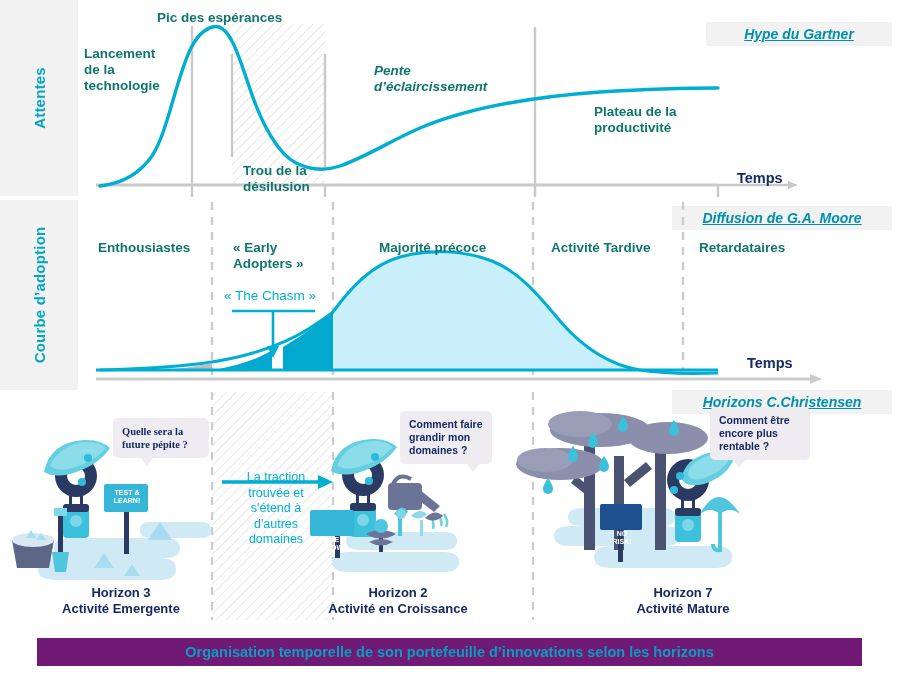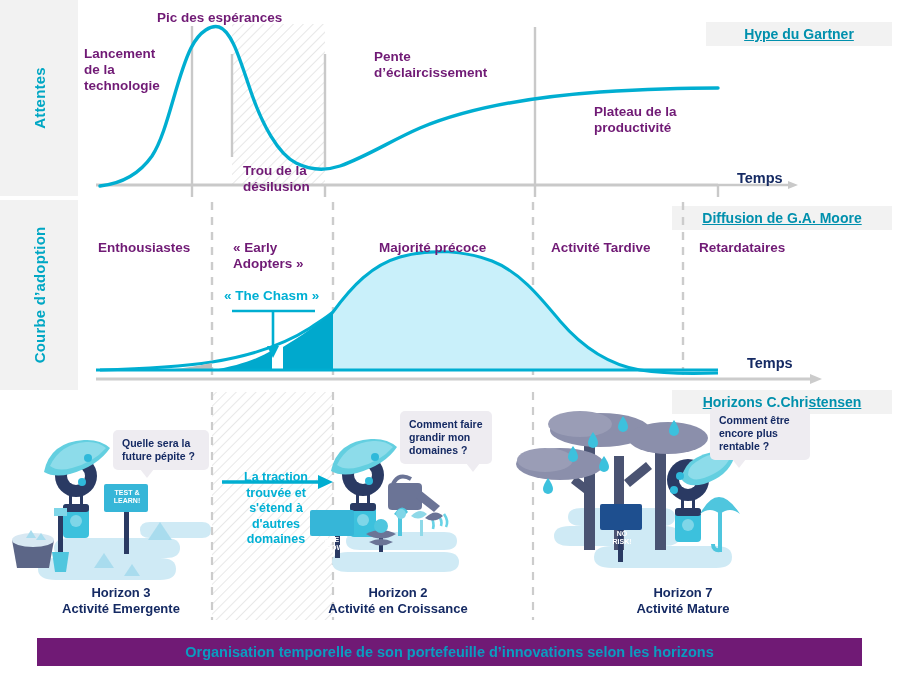--- a/index.html
+++ b/index.html
@@ -15,29 +15,29 @@
     transform:translate(-50%,-50%) rotate(-90deg);
     transform-origin:center center;
     white-space:nowrap;color:#00a7c4;font-weight:bold;font-size:15px;
     letter-spacing:.2px;
   }
   #rail-attentes{top:0;height:196px;}
   #rail-adoption{top:200px;height:190px;}
 
   
   .badge{position:absolute;background:#f2f2f2;height:24px;line-height:24px;
-         text-align:center;color:#0090ad;font-weight:bold;
+         text-align:center;color:#0090ad;font-weight:bold;font-style:italic;
          font-size:14px;text-decoration:underline;white-space:nowrap;}
   #badge-gartner{left:706px;top:22px;width:186px;}
   #badge-moore{left:672px;top:206px;width:220px;}
   #badge-christensen{left:672px;top:390px;width:220px;}
 
   
-  .lbl{position:absolute;color:#701a75;font-weight:bold;font-size:13.5px;line-height:16px;white-space:pre-line;}
-  .lbl-cy{position:absolute;color:#00b0d4;font-weight:bold;font-size:13px;line-height:16px;white-space:pre-line;}
+  .lbl{position:absolute;color:#0f766e;font-weight:bold;font-size:13.5px;line-height:16px;white-space:pre-line;}
+  .lbl-cy{position:absolute;color:#00b0d4;font-weight:normal;font-size:13px;line-height:16px;white-space:pre-line;}
 
   
   .temps{position:absolute;color:#152a63;font-weight:bold;font-size:14.5px;}
 
   
   .bubble{position:absolute;background:#eeecf1;border-radius:5px;
           color:#152a63;font-weight:bold;font-size:10.5px;line-height:13px;
           padding:7px 9px;white-space:pre-line;box-sizing:border-box;}
   .bubble:after{content:"";position:absolute;width:0;height:0;
           border-left:7px solid transparent;border-right:7px solid transparent;
@@ -104,21 +104,21 @@
            C470,107 530,97 600,92
            C650,89 690,88 718,88"></path>
 </svg>
 
 <div class="lbl" data-name="hype-peak-label" style="left:157px;top:10px;">Pic des espérances</div>
 <div class="lbl" data-name="hype-launch-label" style="left:84px;top:46px;">Lancement
 de la
 technologie</div>
 <div class="lbl" data-name="hype-trough-label" style="left:243px;top:163px;">Trou de la
 désilusion</div>
-<div class="lbl" data-name="hype-slope-label" style="left:374px;top:49px;">Pente
+<div class="lbl" data-name="hype-slope-label" style="left:374px;top:63px;font-style:italic;">Pente
 d’éclaircissement</div>
 <div class="lbl" data-name="hype-plateau-label" style="left:594px;top:104px;">Plateau de la
 productivité</div>
 <div class="temps" data-name="hype-axis-temps-label" style="left:737px;top:170px;">Temps</div>
 
 <svg class="abs" data-name="adoption-curve-chart" style="left:0;top:200px;" width="899" height="190" viewBox="0 0 899 190">
 
   <line data-name="adoption-gridline-1" x1="212" y1="2" x2="212" y2="178" stroke="#cccccc" stroke-width="2.4" stroke-dasharray="8 7"></line>
   <line data-name="adoption-gridline-2" x1="333" y1="2" x2="333" y2="178" stroke="#cccccc" stroke-width="2.4" stroke-dasharray="8 7"></line>
   <line data-name="adoption-gridline-3" x1="533" y1="2" x2="533" y2="178" stroke="#cccccc" stroke-width="2.4" stroke-dasharray="8 7"></line>
@@ -303,21 +303,21 @@
   </g>
 </svg>
 
 <div class="abs" data-name="sign-label-horizon-3" style="left:105px;top:489px;width:44px;text-align:center;color:#ffffff;font-weight:bold;font-size:7px;line-height:8px;white-space:pre-line;">TEST &amp;
 LEARN!</div>
 <div class="abs" data-name="sign-label-horizon-2" style="left:311px;top:536px;width:44px;text-align:center;color:#ffffff;font-weight:bold;font-size:7px;line-height:8px;white-space:pre-line;">MAKE IT
 GROW!</div>
 <div class="abs" data-name="sign-label-horizon-1" style="left:601px;top:530px;width:42px;text-align:center;color:#ffffff;font-weight:bold;font-size:7px;line-height:8px;white-space:pre-line;">NO
 RISK!</div>
 
-<div class="bubble" data-name="bubble-horizon-3" style="left:113px;top:430px;width:96px;">Quelle sera la
+<div class="bubble" data-name="bubble-horizon-3" style="left:113px;top:418px;width:96px;font-family:Liberation Serif, serif;">Quelle sera la
 future pépite ?</div>
 <div class="bubble" data-name="bubble-horizon-2" style="left:400px;top:411px;width:92px;">Comment faire
 grandir mon
 domaines ?</div>
 <div class="bubble" data-name="bubble-horizon-1" style="left:710px;top:407px;width:100px;">Comment être
 encore plus
 rentable ?</div>
 
 <div class="lbl-cy" data-name="traction-label" style="left:236px;top:470px;width:80px;text-align:center;font-size:12.5px;line-height:15.5px;">La traction
 trouvée et

